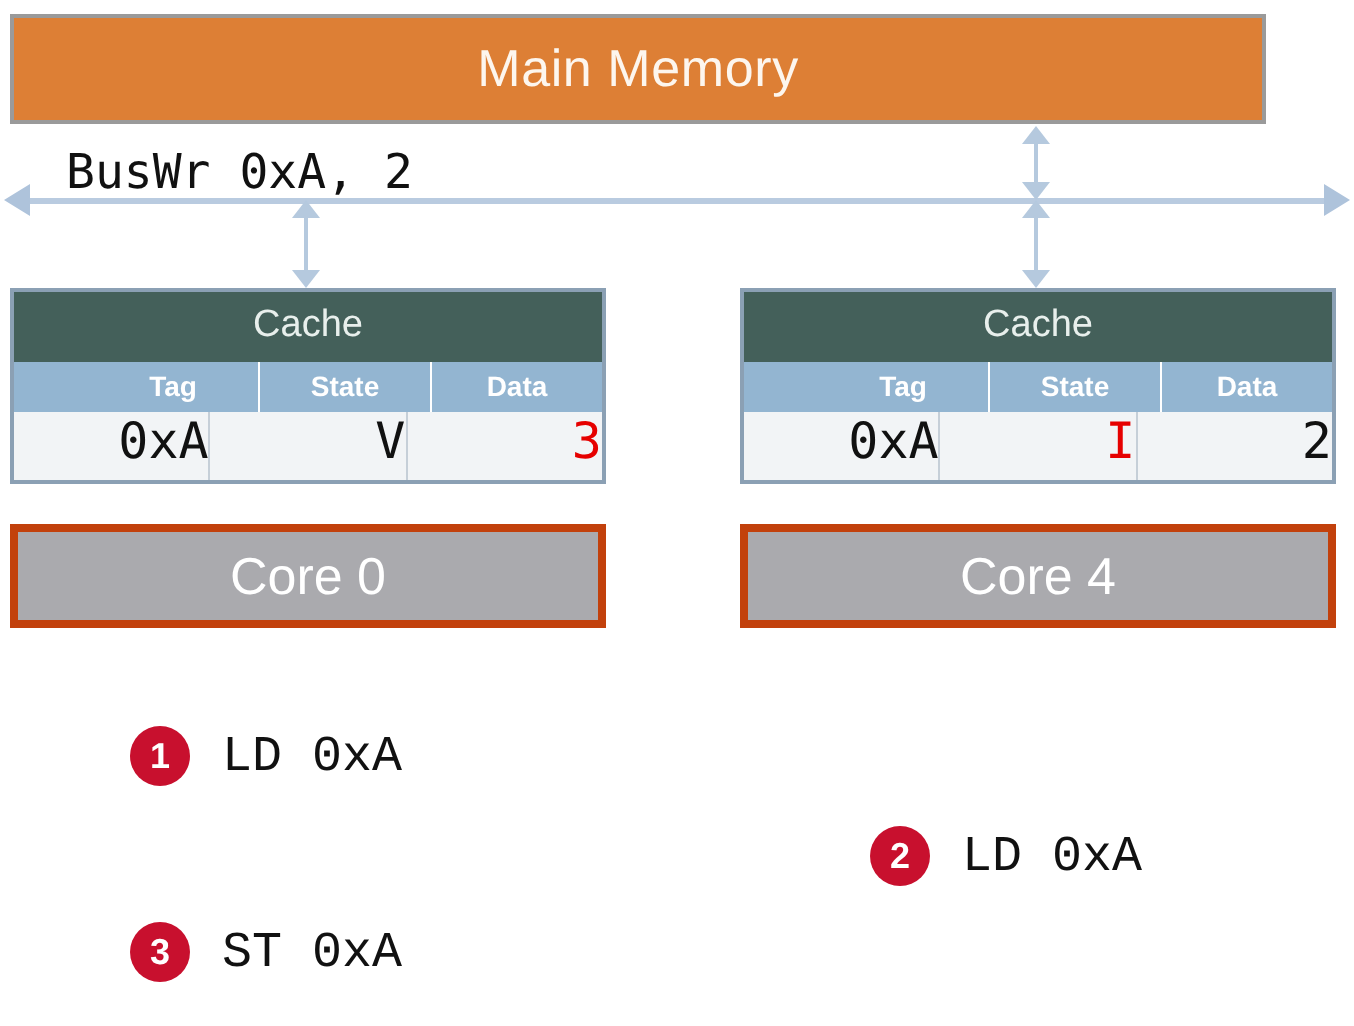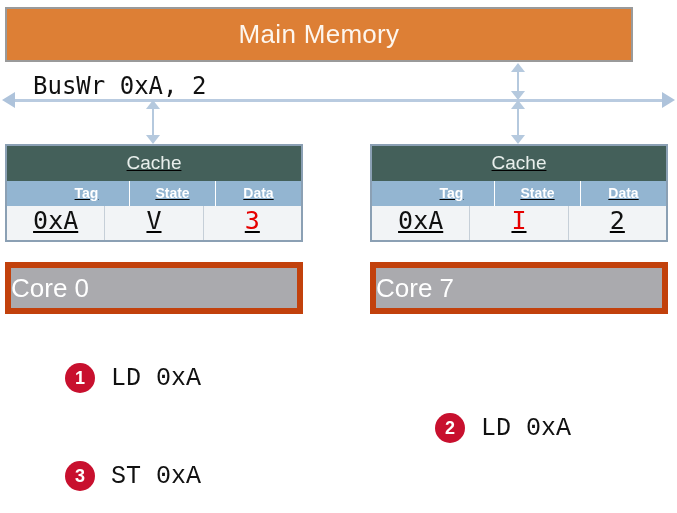--- a/index.html
+++ b/index.html
@@ -105,21 +105,20 @@
   #conn-bus-c1    { left: 511px; top: 100px; height: 44px; }
 
   
   .cache-block {
     position: absolute;
     top: 144px;
     width: 298px;
     box-sizing: border-box;
     border: 2px solid #8ba0b4;
     background: #ffffff;
-    text-decoration: underline;
   }
   #cache-0 { left: 5px; }
   #cache-1 { left: 370px; }
 
   .cache-title {
     background: #44605a;
     color: #e8efec;
     text-align: center;
     font-size: 19px;
     padding: 6px 0 7px 0;
@@ -140,43 +139,44 @@
     box-sizing: border-box;
   }
   .cache-head-row .cell:last-child { border-right: none; }
 
   .cache-data-row {
     display: flex;
     background: #f2f4f6;
   }
   .cache-data-row .cell {
     flex: 1 1 0;
-    text-align: center;
+    text-align: right;
     font-family: "DejaVu Sans Mono", "Liberation Mono", monospace;
     font-size: 25px;
     color: #111111;
     padding: 1px 0 4px 0;
     border-right: 1px solid #c6cfd8;
     box-sizing: border-box;
     line-height: 1.15;
   }
   .cache-data-row .cell:last-child { border-right: none; }
   .cache-data-row .cell.highlight { color: #e60000; }
 
   
   .core-block {
     position: absolute;
     top: 262px;
     width: 298px;
     height: 52px;
     box-sizing: border-box;
     background: #aaaaae;
-    border: 6px solid #c2410c;
-    display: flex;
-    align-items: center;
+    border: 4px solid #c2410c;
+    display: flex;
+    align-items: center;
+    justify-content: center;
   }
   #core-0 { left: 5px; }
   #core-1 { left: 370px; }
   .core-block .label {
     color: #ffffff;
     font-size: 26px;
   }
 
   
   .step {
@@ -261,21 +261,21 @@
     <div class="cell">0xA</div>
     <div class="cell highlight">I</div>
     <div class="cell">2</div>
   </div>
 </div>
 
 <div id="core-0" class="core-block">
   <span class="label">Core 0</span>
 </div>
 <div id="core-1" class="core-block">
-  <span class="label">Core 7</span>
+  <span class="label">Core 4</span>
 </div>
 
 <div id="step-1" class="step">
   <div class="step-badge">1</div>
   <div class="step-text">LD 0xA</div>
 </div>
 <div id="step-2" class="step">
   <div class="step-badge">2</div>
   <div class="step-text">LD 0xA</div>
 </div>

